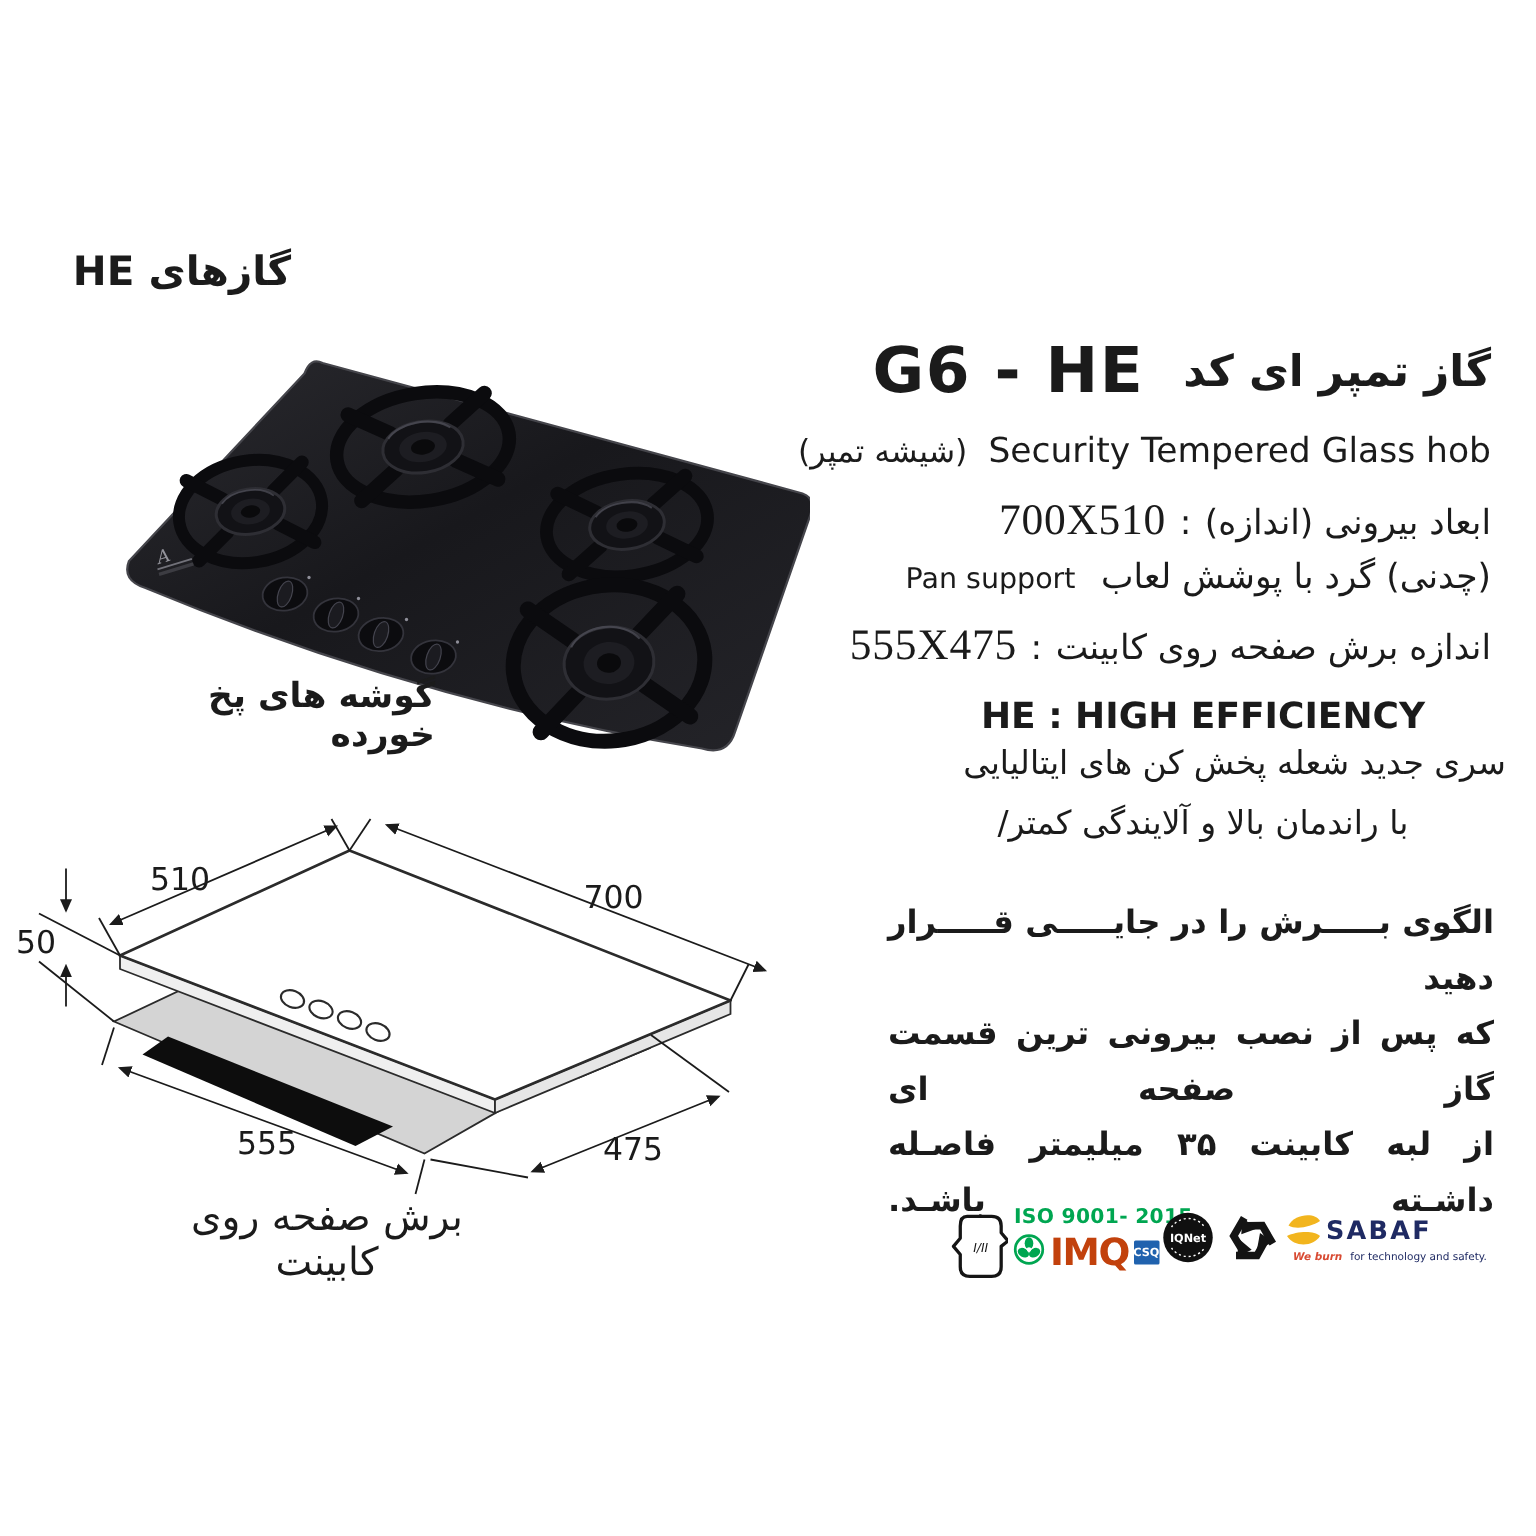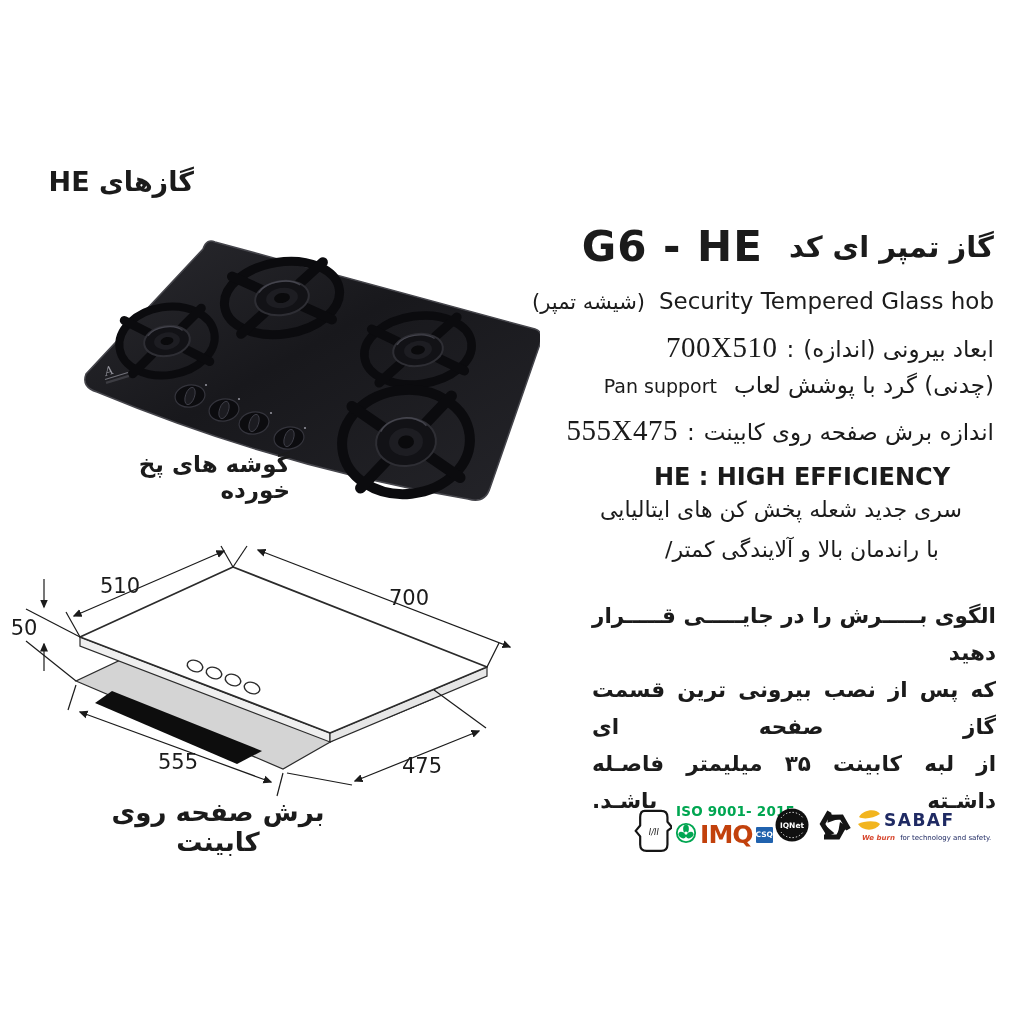--- a/index.html
+++ b/index.html
@@ -17,35 +17,35 @@
   .sub-en{font-size:23px;}
   .sub-fa{font-size:21px;}
 
   .spec{right:30px;direction:rtl;display:flex;align-items:baseline;gap:9px;}
   .spec-label{font-size:23px;}
   .spec-val{font-size:29px;letter-spacing:.5px;font-family:Liberation Serif, serif;}
   .pan-en{font-size:19px;margin-right:8px;}
   .s1{top:331px;} .s2{top:372px;} .s3{top:414px;}
 
   .he-head{left:600px;right:20px;top:463px;text-align:center;font-size:24px;font-weight:bold;}
-  .he-l1{left:600px;right:20px;top:497px;text-align:left;font-size:22px;direction:rtl;}
+  .he-l1{left:600px;right:20px;top:497px;text-align:right;font-size:22px;direction:rtl;}
   .he-l2{left:600px;right:20px;top:537px;text-align:center;font-size:22px;direction:rtl;}
 
   .note{left:548px;right:28px;top:597px;direction:rtl;}
   .note-line{font-size:21.5px;font-weight:bold;line-height:37px;text-align:justify;text-align-last:justify;margin-left:44px;}
 
   .photo{left:40px;top:222px;width:500px;height:305px;}
   .photo-cap{left:86px;top:451px;width:204px;text-align:right;direction:rtl;
              font-size:23px;font-weight:bold;}
 
   .tech{left:0px;top:545px;width:585px;height:270px;}
   .dim{font-size:21px;fill:#1b1b1b;font-family:"DejaVu Sans",sans-serif;}
 
   .draw-cap{left:92px;top:797px;width:252px;text-align:center;direction:rtl;
-            font-size:26px;font-weight:bold;}
+            font-size:26px;font-weight:normal;}
 
   
   .logo-std{left:632px;top:805px;}
   .logo-imq{left:676px;top:803px;width:96px;text-align:center;}
   .iso-text{font-size:13.5px;font-weight:bold;color:#00a651;letter-spacing:.2px;white-space:nowrap;}
   .imq-row{display:flex;align-items:center;justify-content:center;gap:3px;margin-top:1px;}
   .imq-text{font-size:25px;font-weight:800;color:#c2410c;letter-spacing:-1px;}
   .csq-box{width:20px;height:16px;background:#2062ae;color:#fff;font-size:7.5px;font-weight:bold;
            display:flex;align-items:center;justify-content:center;border-radius:1px;}
   .logo-iqnet{left:774px;top:806px;}

